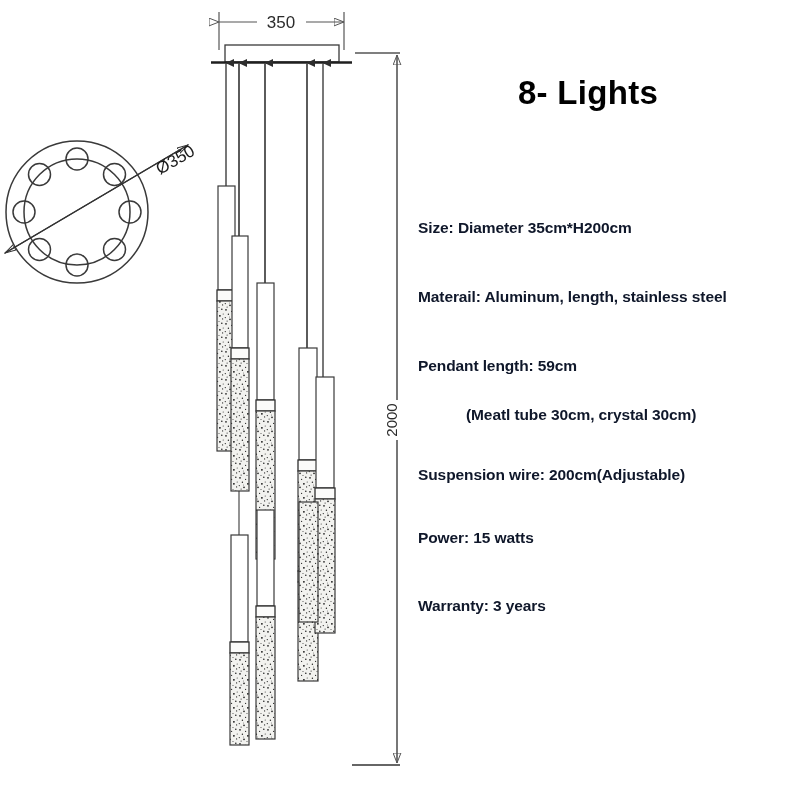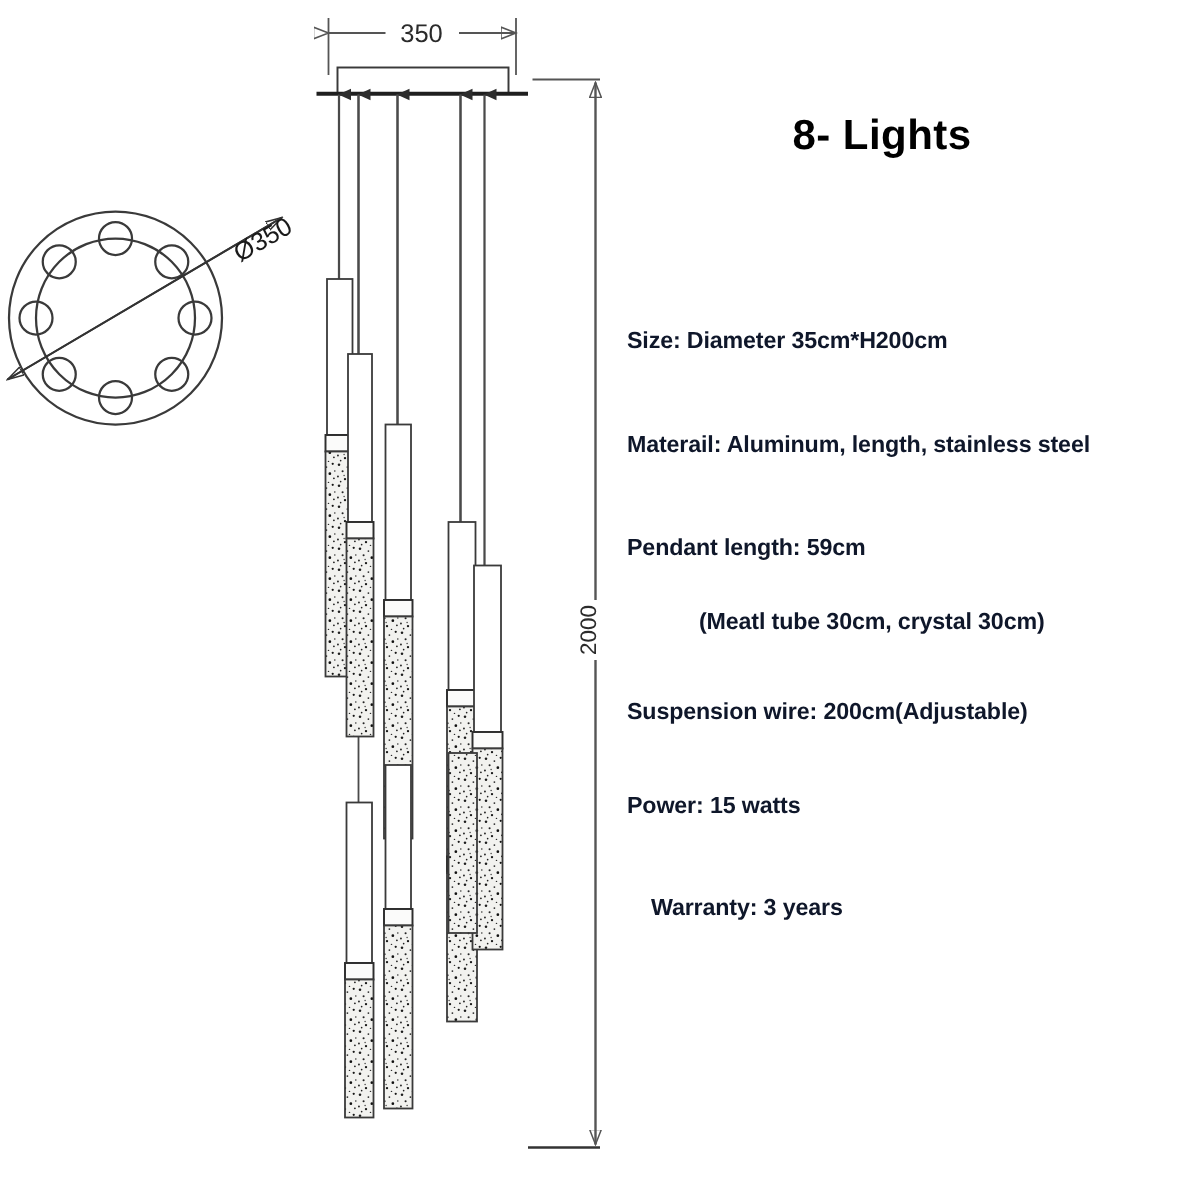--- a/index.html
+++ b/index.html
@@ -35,21 +35,21 @@
     left: 418px;
     top: 70px;
     width: 382px;
   }
   .product-title {
     position: absolute;
     left: 418px;
     top: 74px;
     width: 340px;
     text-align: center;
-    font-size: 28px;
+    font-size: 33px;
     font-weight: bold;
     letter-spacing: 0.3px;
     color: #000;
   }
   .spec-line {
     position: absolute;
     font-size: 15.5px;
     font-weight: bold;
     color: #0f172a;
     white-space: nowrap;
@@ -217,16 +217,16 @@
 
   <div class="product-title">8- Lights</div>
 
   <div class="spec-panel">
     <div class="spec-line" style="left:0px;  top:149px;">Size: Diameter 35cm*H200cm</div>
     <div class="spec-line" style="left:0px;  top:218px;">Materail: Aluminum, length, stainless steel</div>
     <div class="spec-line" style="left:0px;  top:287px;">Pendant length: 59cm</div>
     <div class="spec-line" style="left:48px; top:324px;margin-top:12px;">(Meatl tube 30cm, crystal 30cm)</div>
     <div class="spec-line" style="left:0px;  top:396px;">Suspension wire: 200cm(Adjustable)</div>
     <div class="spec-line" style="left:0px;  top:459px;text-align:center;">Power: 15 watts</div>
-    <div class="spec-line" style="left:16px;  top:527px;">Warranty: 3 years</div>
+    <div class="spec-line" style="left:0px;  top:527px;">Warranty: 3 years</div>
   </div>
 
 </div>
 
 </body></html>

